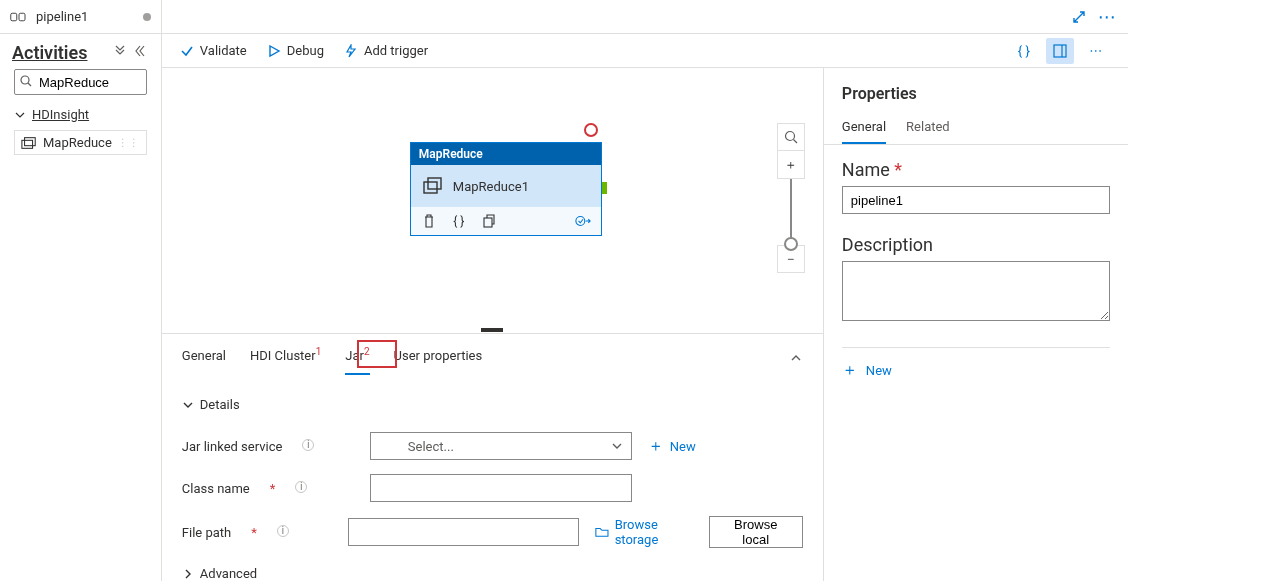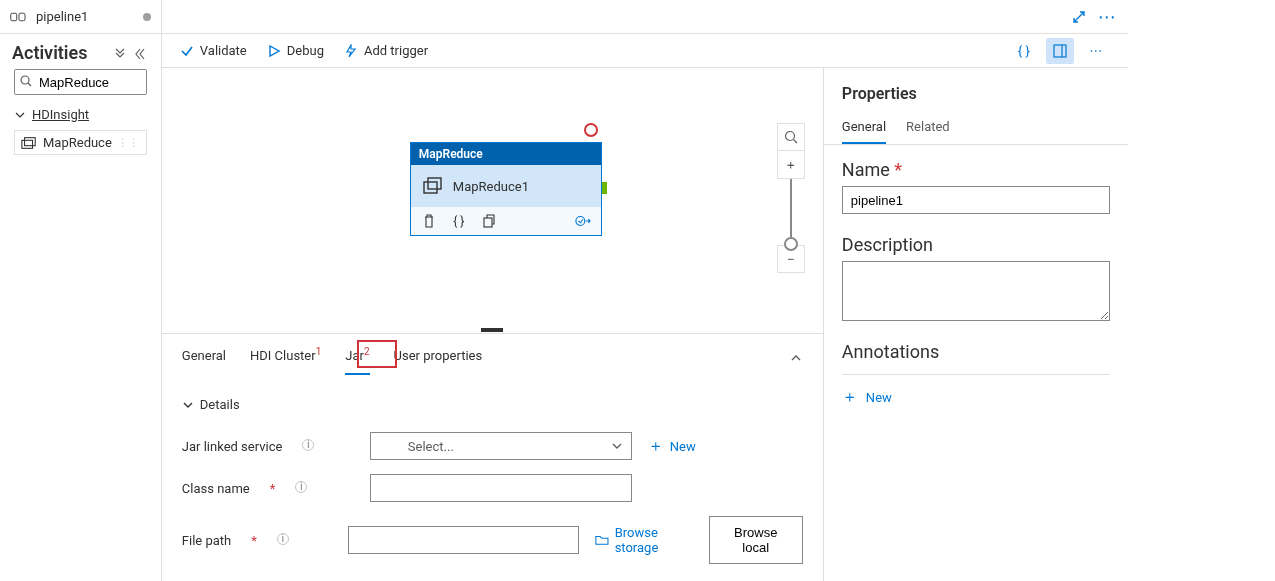--- a/index.html
+++ b/index.html
@@ -32,23 +32,24 @@
     gap: 8px;
   }
   .sidebar-top .doc-icon { width: 18px; height: 14px; }
   .sidebar-top .tab-title { font-size: 13px; }
   .sidebar-top .dirty-dot {
     width: 8px; height: 8px; border-radius: 50%; background: #a19f9d;
     margin-left: auto;
   }
   .activities-header {
     display: flex;
-    align-items: flex-end;
+    align-items: flex-start;
     padding: 8px 12px 4px 12px;
     gap: 2px;
+    text-decoration: underline;
   }
   .activities-header h3 { font-size: 18px; font-weight: 600; flex: 1; }
   .ico-btn {
     width: 18px; height: 18px; display: flex; align-items: center; justify-content: center;
     color: #605e5c; cursor: pointer;
   }
   .search-wrap { padding: 2px 14px 6px 14px; }
   .search-input {
     width: 100%;
     height: 26px;
@@ -219,21 +220,21 @@
   .details-hd { display:flex; align-items:center; gap:6px; padding:6px 0; cursor:pointer;}
   .frow { display:flex; align-items:center; gap:16px; margin-top:14px;}
   .flabel { width: 172px; display:flex; gap:20px;}
   .required { color:#d13438; }
   .info-icon { color:#8a8886; font-size:11px; border:1px solid #c8c6c4; border-radius:50%; width:12px;height:12px;display:inline-flex;align-items:center;justify-content:center;}
   .fselect, .ftext {
     width: 262px; height:28px; border:1px solid #8a8886; background:#fff; padding:0 8px; font-size:13px;
   }
   .fselect { display:flex; align-items:center; justify-content:space-between; cursor:pointer; color:#605e5c;padding-left:37px;}
   .linkish { color:#0078d4; display:flex; align-items:center; gap:6px; cursor:pointer;}
-  .btn-outline { border:1px solid #8a8886; background:#fff; padding:8px 14px; cursor:pointer; font-size:13px;}
+  .btn-outline { border:1px solid #8a8886; background:#fff; padding:0 14px; cursor:pointer; font-size:13px;}
   .folder-icon{color:#0078d4;}
   .advanced-hd { display:flex; align-items:center; gap:6px; margin-top:18px; cursor:pointer;}
 
   
   .props-panel {
     width: 305px;
     border-left:1px solid #e1dfdd;
     background:#fff;
     display:flex; flex-direction:column;
     padding:0;
@@ -500,21 +501,20 @@
           <div class="ptab active">General</div>
           <div class="ptab">Related</div>
         </div>
         <div class="props-body">
           <label><span>Name</span> <span class="required">*</span></label>
           <input type="text" value="pipeline1" style="">
           <div style="height:8px;"></div>
           <label>Description</label>
           <textarea style=""></textarea>
           <div style="height:8px;"></div>
-          <label>Annotations</label>
           <div class="section-divider"></div>
           <div class="new-annot">
             <span style="font-size:16px;">＋</span>
               <span>New</span>
           </div>
         </div>
       </div>
 
     </div>
   </div>

